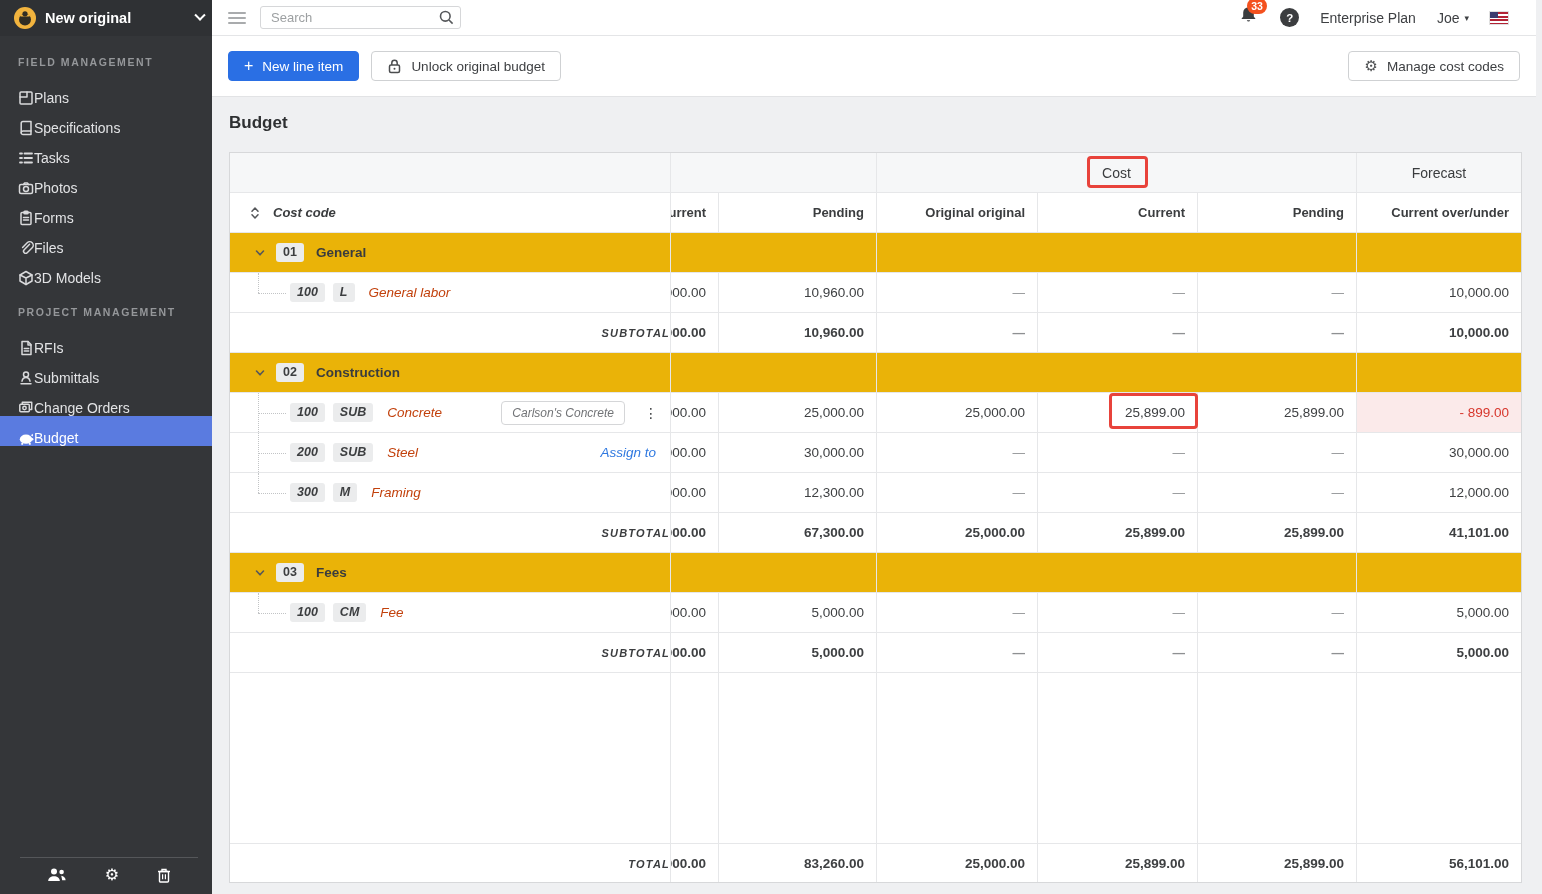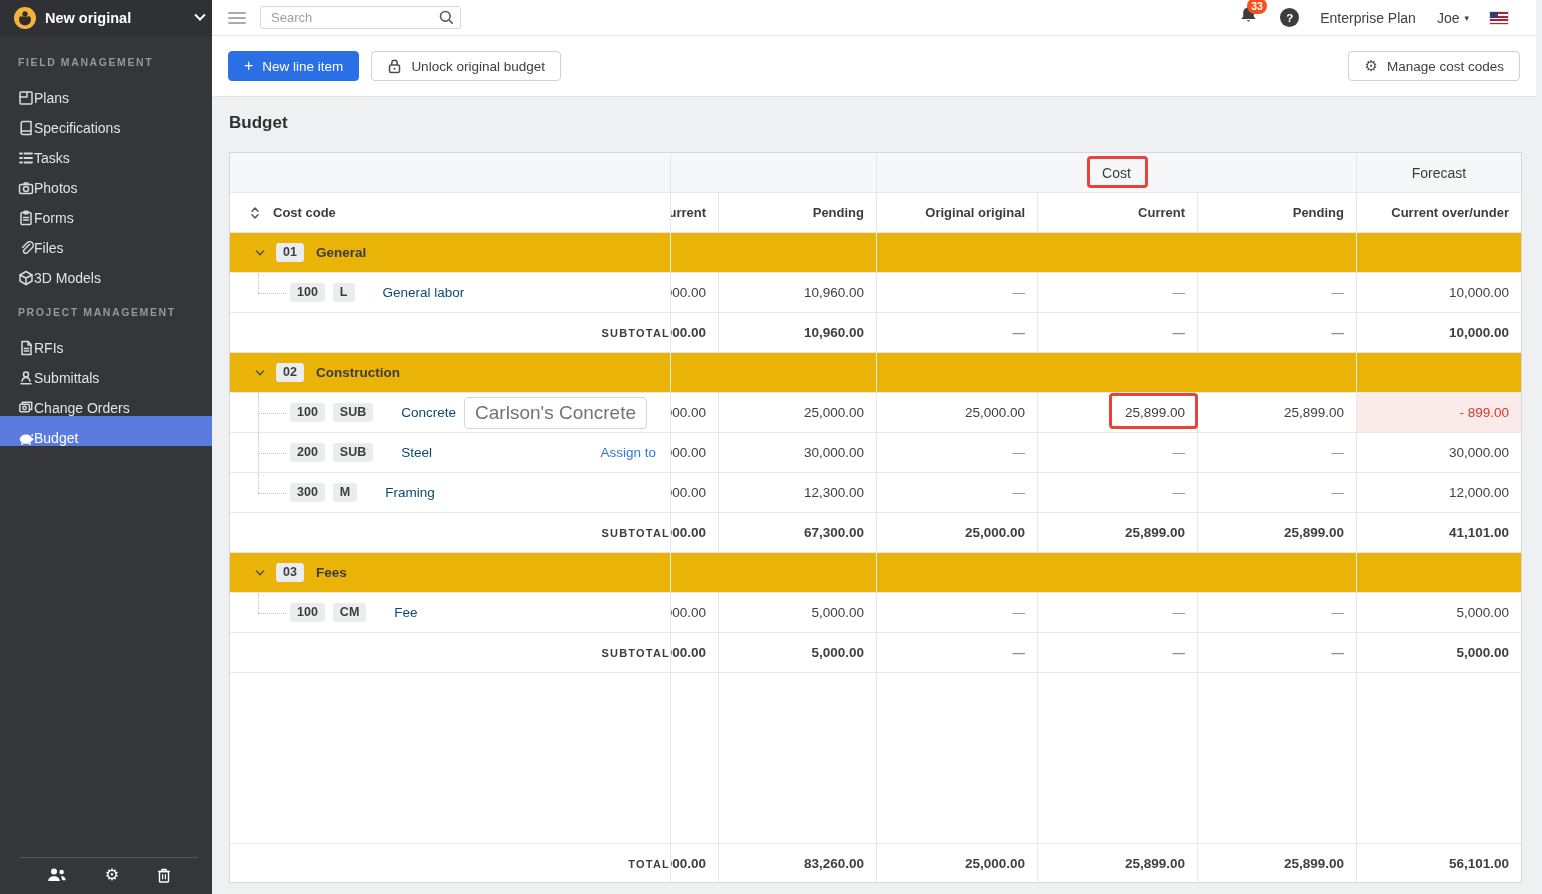--- a/index.html
+++ b/index.html
@@ -51,40 +51,40 @@
   .gear-glyph { font-family:"DejaVu Sans",sans-serif; font-size:15px; color:#505254; line-height:1; }
 
   
   .content { position:relative; height:797px; background:#eff0f2; }
   .page-title { position:absolute; left:17px; top:16px; font-size:17px; font-weight:700; color:#2e3032; }
   .btable { position:absolute; left:17px; top:55px; width:1293px; height:731px; background:#fff; border:1px solid #d7d8da; overflow:hidden; }
   .trow { display:flex; height:40px; border-bottom:1px solid #e6e7e9; }
   .trow:last-child { border-bottom:none; }
   .cell { height:100%; display:flex; align-items:center; overflow:hidden; white-space:nowrap; }
   .vb { border-right:1px solid #e6e7e9; }
-  .c0{width:441px;} .c1{width:48px;} .c2{width:158px;} .c3{width:161px;} .c4{width:160px;} .c5{width:159px;} .c6{flex:1;}
+  .c0{width:441px;font-style:italic;} .c1{width:48px;} .c2{width:158px;} .c3{width:161px;} .c4{width:160px;} .c5{width:159px;} .c6{flex:1;}
   .g0{width:441px;} .g1{width:206px;} .g2{width:480px;} .g3{flex:1;}
   .num { justify-content:flex-end; padding-right:12px; font-size:13.5px; color:#3e4042; }
   .bold { font-weight:700; }
   .dash { color:#8e9092; font-size:12.5px; }
   .neg { color:#d7362c; background:#fbeaea; }
   .grow { background:#eab308; }
   .ghead { background:#f6f7f8; }
   .gtitle { justify-content:center; font-size:14px; color:#3a3c3e; }
   .hcell { font-weight:700; font-size:13px; color:#3b3d3f; }
   .hname { padding-left:20px; gap:13px; justify-content:flex-start; }
   .ghead-cell { padding-left:24px; gap:10px; }
   .gname { font-weight:700; font-size:13.5px; margin-left:2px; }
   .chip { background:#ebeced; color:#3c3e40; font-size:12.5px; font-weight:600; padding:3px 7px; border-radius:3px; line-height:1.1; }
   .rowhead { position:relative; padding-left:60px; gap:8px; }
-  .rowhead .rname { font-size:13.5px; color:#0c4a6e; margin-left:20px; }
+  .rowhead .rname { font-size:13.5px; color:#c2410c; margin-left:6px; }
   .tree::before { content:""; position:absolute; left:28px; top:0; bottom:0; border-left:1px dotted #c2c4c6; }
   .tree::after { content:""; position:absolute; left:28px; width:28px; top:50%; border-top:1px dotted #c2c4c6; }
   .tree-last::before { bottom:50%; }
-  .vendor-chip { margin-left:auto; border:1px solid #d5d6d8; border-radius:4px; padding:4px 10px; color:#717376; font-size:19px; background:#fff; cursor:pointer; }
+  .vendor-chip { margin-left:auto; border:1px solid #d5d6d8; border-radius:4px; padding:4px 10px; color:#717376; font-size:12px; background:#fff; cursor:pointer; }
   .kebab { font-size:14px; color:#3e4043; margin:0 12px 0 11px; cursor:pointer; }
   .assign { margin-left:auto; padding-right:14px; color:#2e78e0; font-size:13.5px; cursor:pointer; text-decoration:none; }
   .sublabel { justify-content:flex-end; font-size:11px; font-weight:700; letter-spacing:1.2px; color:#3b3d3f; }
   .filler { height:171px; }
   .chev { flex:0 0 12px; cursor:pointer; }
   .sorter { display:flex; flex-direction:column; cursor:pointer; }
 
   
   .anno { position:absolute; border:3px solid #e8433b; border-radius:4px; pointer-events:none; }
   .anno-cost { left:857px; top:3px; width:61px; height:32px; }

